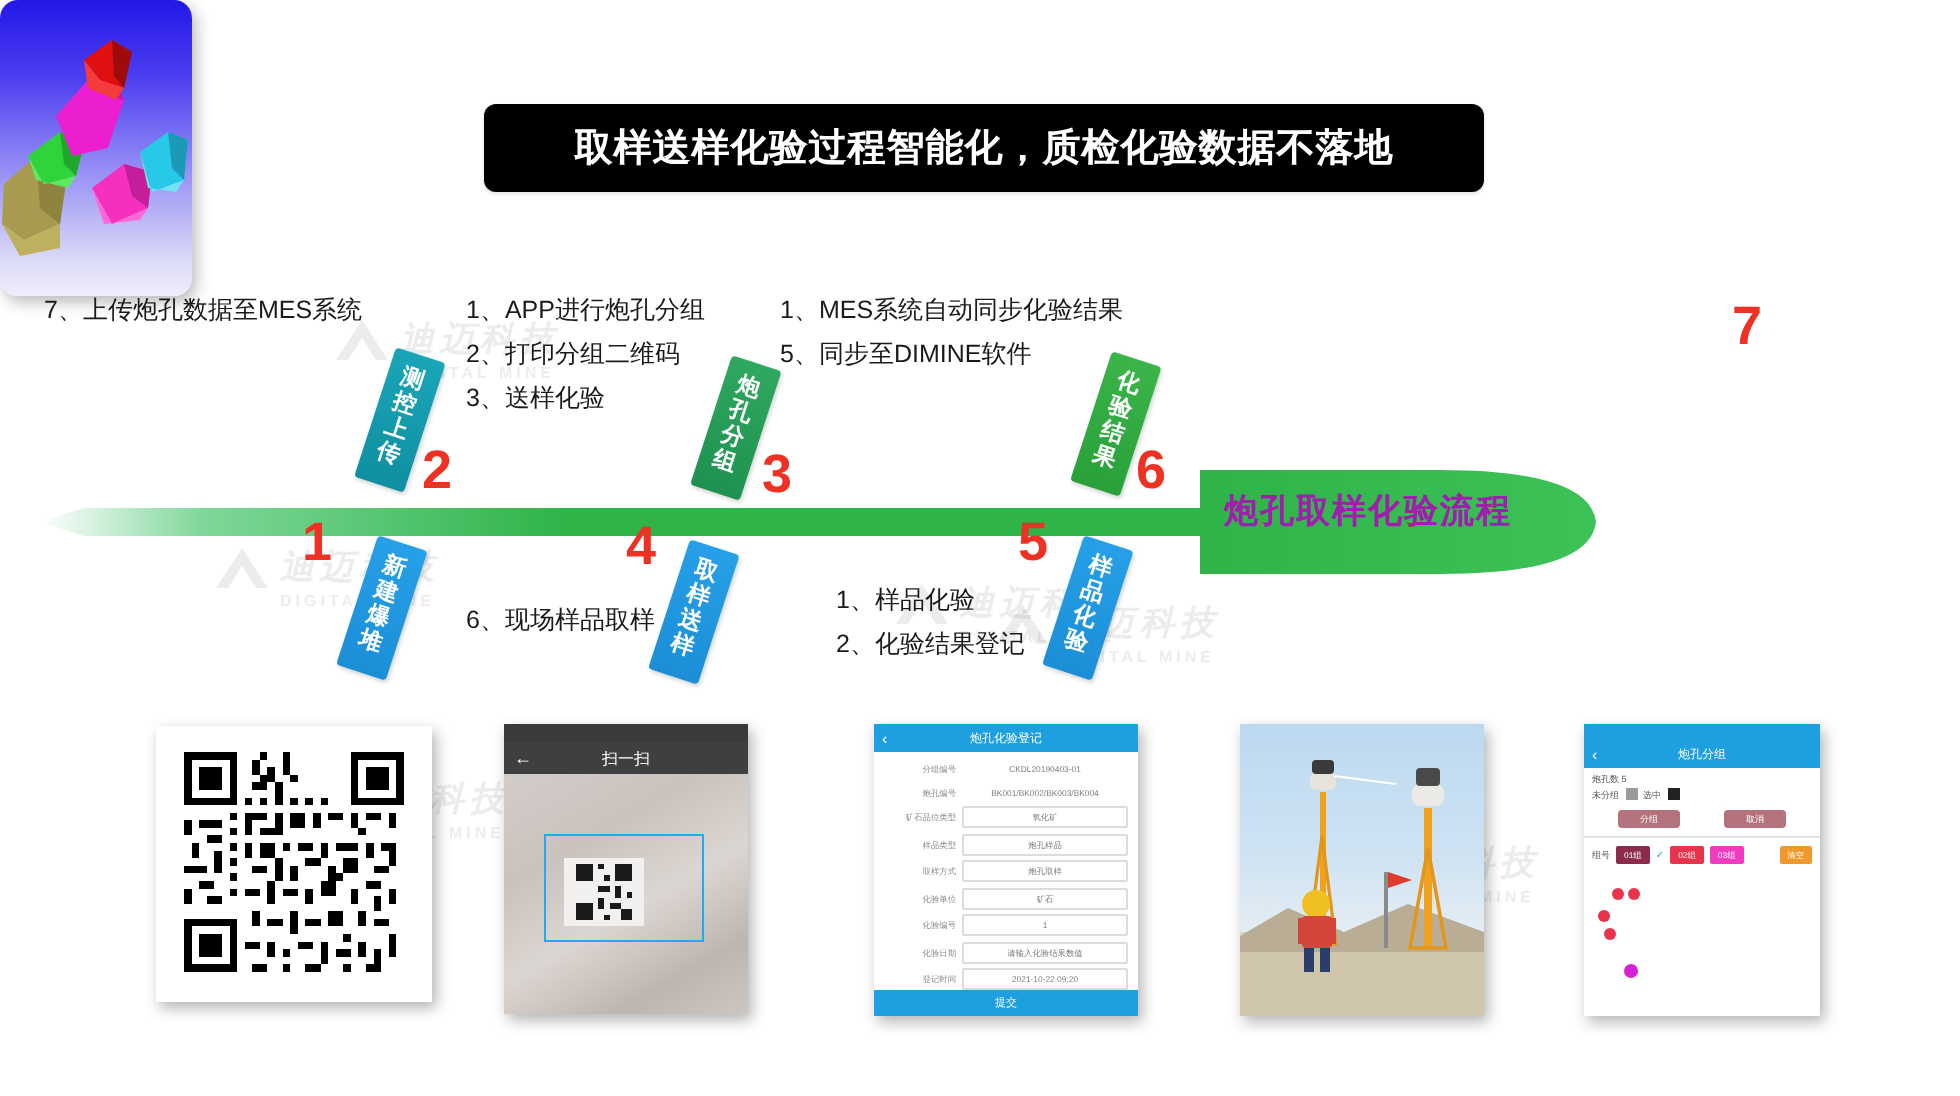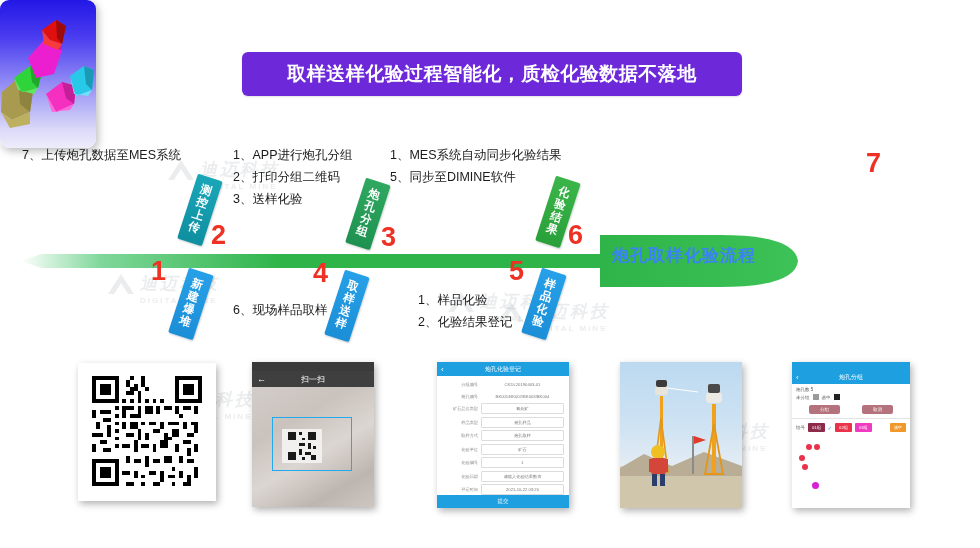--- a/index.html
+++ b/index.html
@@ -16,21 +16,21 @@
     color: #222;
   }
 
   
   #title-banner {
     position: absolute;
     left: 242px;
     top: 52px;
     width: 500px;
     height: 44px;
-    background: #6d28d9;
+    background: #000000;
     border-radius: 6px;
     display: flex;
     align-items: center;
     justify-content: center;
     box-shadow: 0 1px 2px rgba(0,0,0,0.12);
   }
   #title-banner .title-text {
     color: #ffffff;
     font-size: 19px;
     font-weight: bold;
@@ -46,21 +46,21 @@
     width: 780px;
     height: 58px;
   }
   #flow-arrow-wrap svg { display:block; }
   #arrow-label {
     position: absolute;
     left: 612px;
     top: 244px;
     font-size: 17px;
     font-weight: bold;
-    color: #3b82f6;
+    color: #a21caf;
     white-space: nowrap;
     letter-spacing: 1px;
   }
 
   
   .step-num {
     position: absolute;
     font-size: 27px;
     font-weight: bold;
     color: #ef3124;

